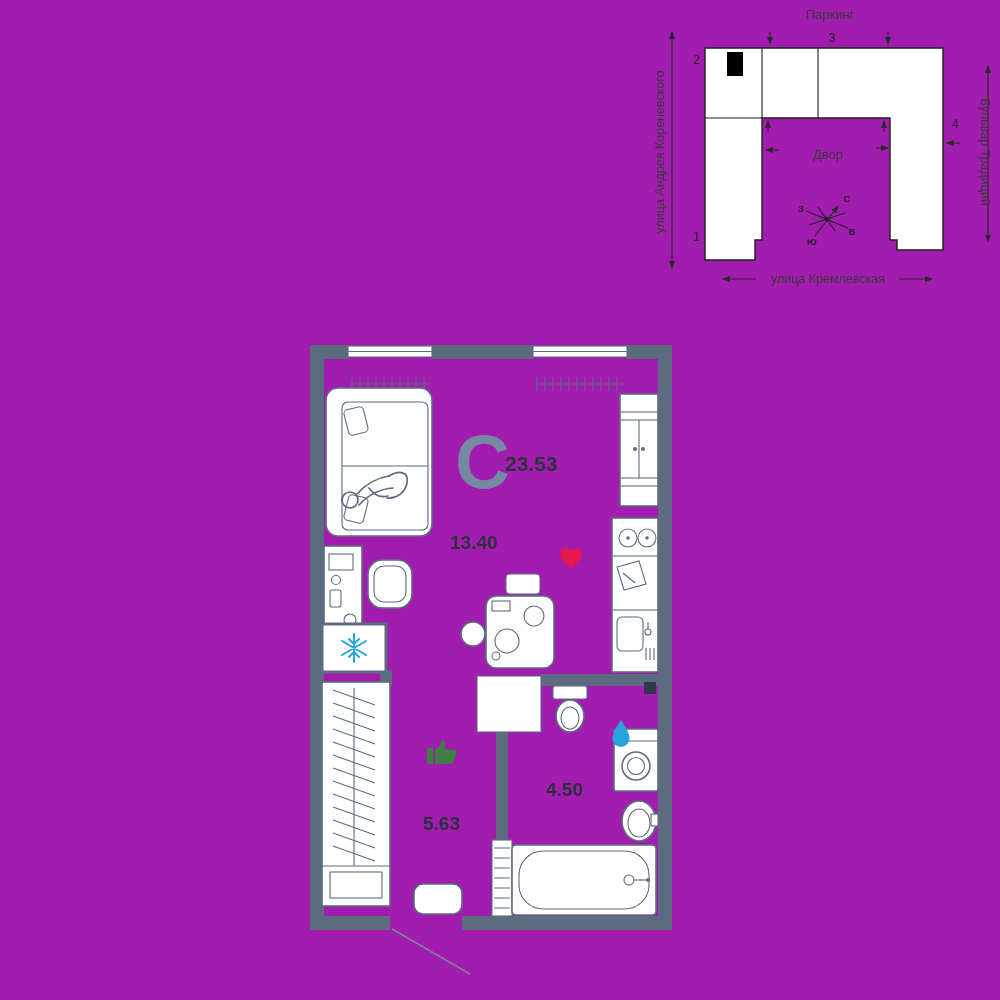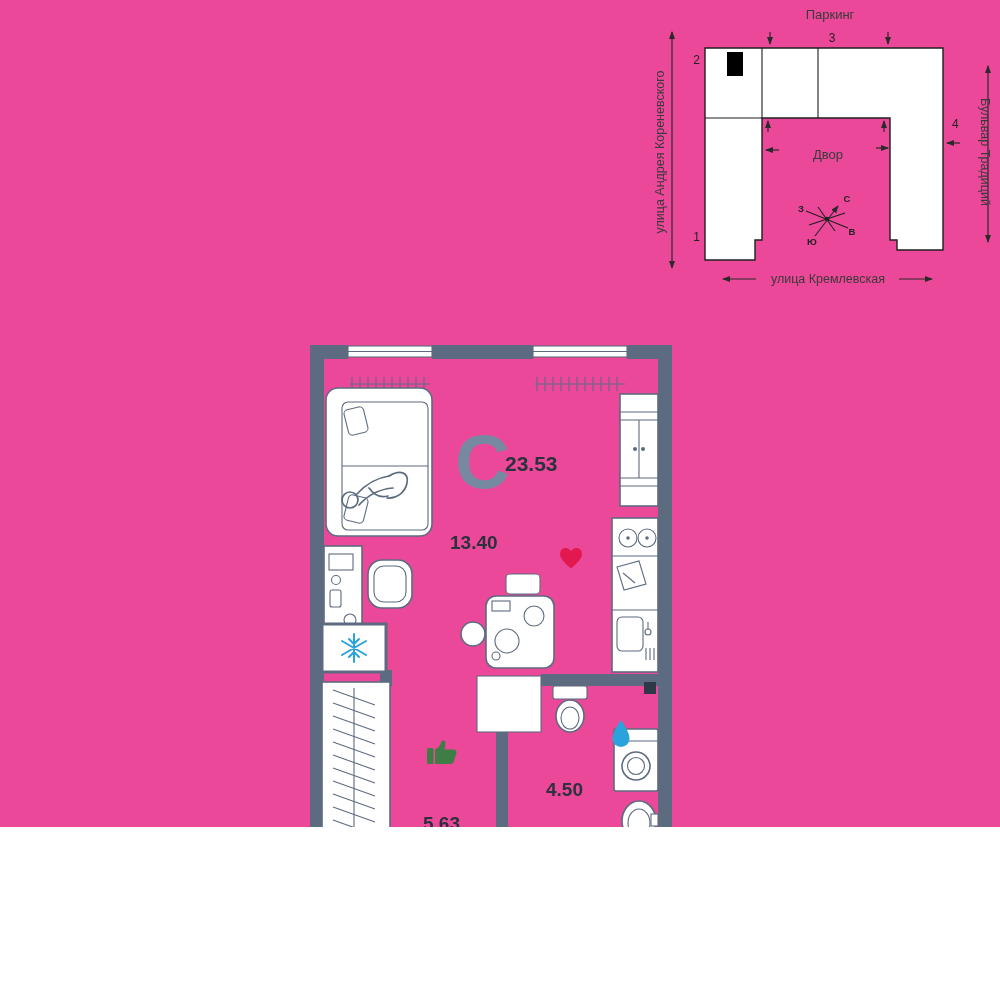--- a/index.html
+++ b/index.html
@@ -1,16 +1,16 @@
 <!DOCTYPE html>
 <html><head>
 <meta charset="utf-8">
 <style>
   html,body{margin:0;padding:0;background:#ffffff;}
-  .page{position:relative;width:1000px;height:827px;background:#ec4899;overflow:hidden;}
+  .page{position:relative;width:1000px;height:1000px;background:#a21caf;overflow:hidden;}
   svg{position:absolute;left:0;top:0;}
   text{font-family:"Liberation Sans", sans-serif;}
   
   .map-street{font-size:12.5px;fill:#3a3a3a;}
   .map-label{font-size:13px;fill:#3a3a3a;}
   .map-num{font-size:12px;fill:#222;}
   .compass-letter{font-size:9.5px;fill:#222;font-weight:bold;}
   .outline{fill:#ffffff;stroke:#1f1f1f;stroke-width:1.4;}
   .mline{stroke:#1f1f1f;stroke-width:1.1;fill:none;}
   .arrow{stroke:#2a2a2a;stroke-width:1.2;fill:none;}

